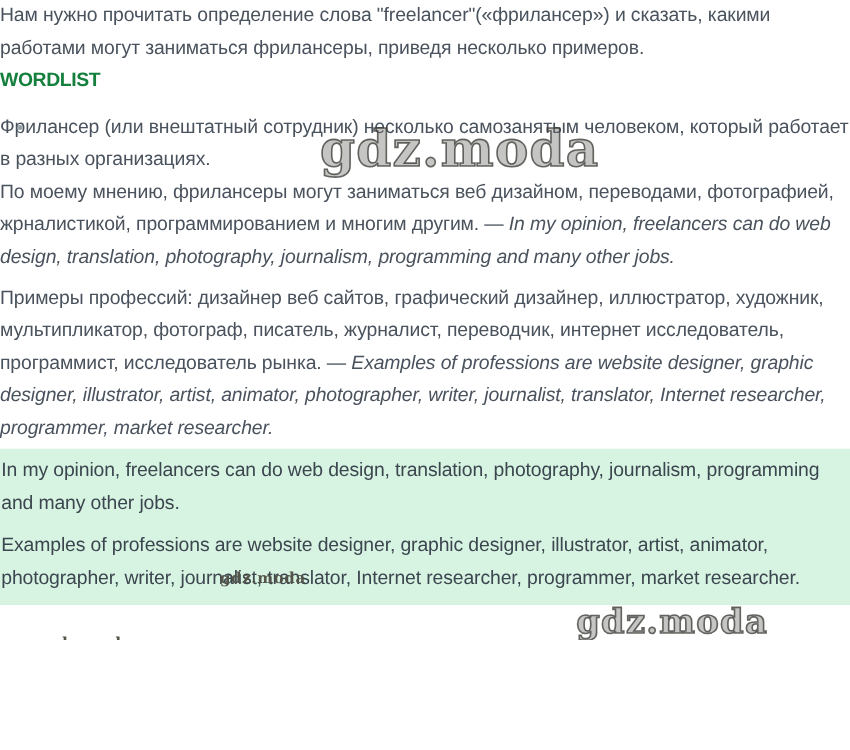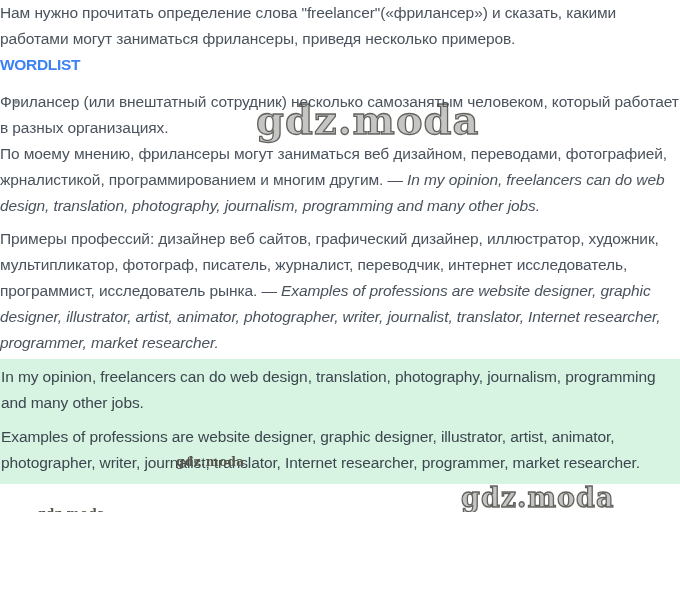--- a/index.html
+++ b/index.html
@@ -15,21 +15,21 @@
     letter-spacing: -0.1px;
     color: #4a535d;
   }
   .para { margin: 0; }
   .wordlist-heading {
     margin: 0;
     font-size: 15.5px;
     line-height: 26px;
     font-weight: 700;
     letter-spacing: -0.3px;
-    color: #3b82f6;
+    color: #15803d;
   }
   ul.wordlist { list-style: none; margin: 11px 0 0 0; padding: 0; }
   .word-item { position: relative; padding-left: 28px; }
   .dot {
     position: absolute;
     left: 14px; top: 11px;
     width: 4px; height: 4px;
     border-radius: 50%;
     background: #98a0a8;
   }

